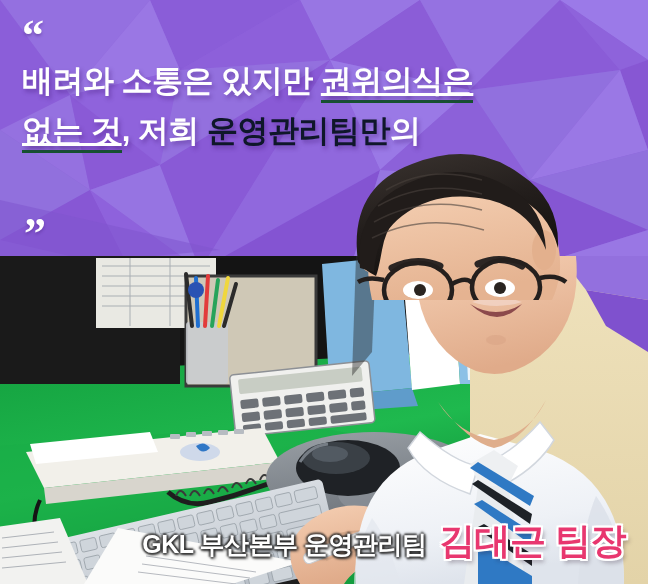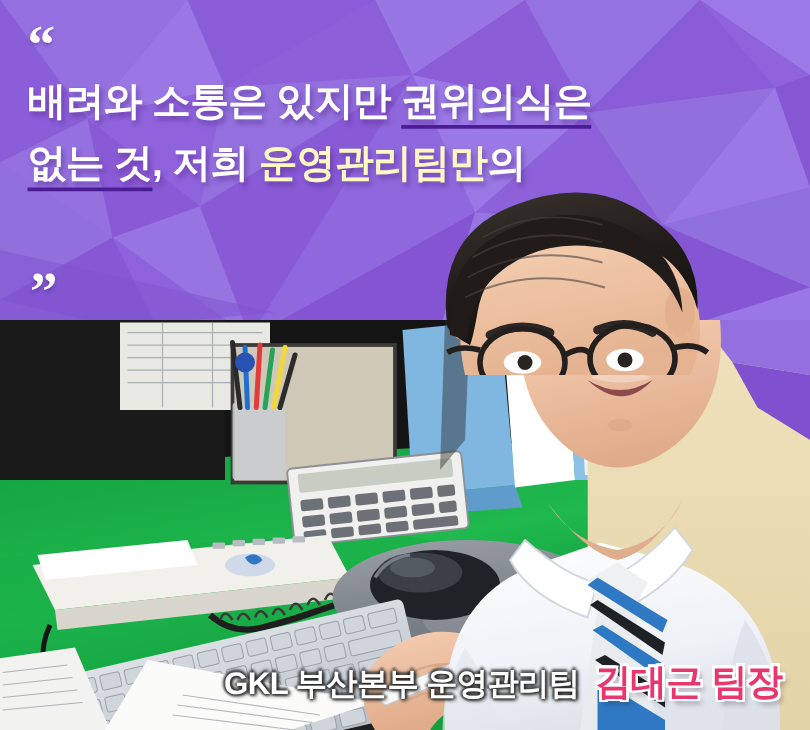--- a/index.html
+++ b/index.html
@@ -57,24 +57,25 @@
   .qline{
     font-family:"Liberation Sans","DejaVu Sans",sans-serif;
     font-weight:700;
     font-size:31px;
     line-height:50px;
     color:#ffffff;
     white-space:nowrap;
     letter-spacing:-0.5px;
     text-shadow:2px 3px 4px rgba(70,28,125,.45);
   }
-  .qline .em{ color:#fef9c3;font-family:Liberation Mono, monospace; }
+  .qline .em{ color:#0f172a;font-family:Liberation Mono, monospace; }
   .qline .ul{
-    border-bottom:3px solid #4c1d95;
+    border-bottom:3px solid #14532d;
     padding-bottom:2px;
+    text-decoration:underline;
   }
 
   
   .credit{
     position:absolute;left:0;right:0;bottom:18px;
     text-align:right;
     padding-right:22px;
     white-space:nowrap;
   }
   .credit span{
@@ -85,21 +86,21 @@
   .credit .org{
     font-size:25px;
     color:#ffffff;
     -webkit-text-stroke:0px;
     text-shadow:
        2px 0 2px rgba(40,40,40,.75), -2px 0 2px rgba(40,40,40,.75),
        0 2px 2px rgba(40,40,40,.75), 0 -2px 2px rgba(40,40,40,.75),
        2px 2px 3px rgba(30,30,30,.55);
   }
   .credit .name{
-    font-size:29px;
+    font-size:36px;
     color:#e8376f;
     margin-left:8px;
     text-shadow:
        2px 0 0 #ffffff, -2px 0 0 #ffffff,
        0 2px 0 #ffffff, 0 -2px 0 #ffffff,
        2px 2px 0 #ffffff, -2px 2px 0 #ffffff,
        2px -2px 0 #ffffff, -2px -2px 0 #ffffff,
        3px 4px 4px rgba(40,20,40,.35);
   }
 </style>

